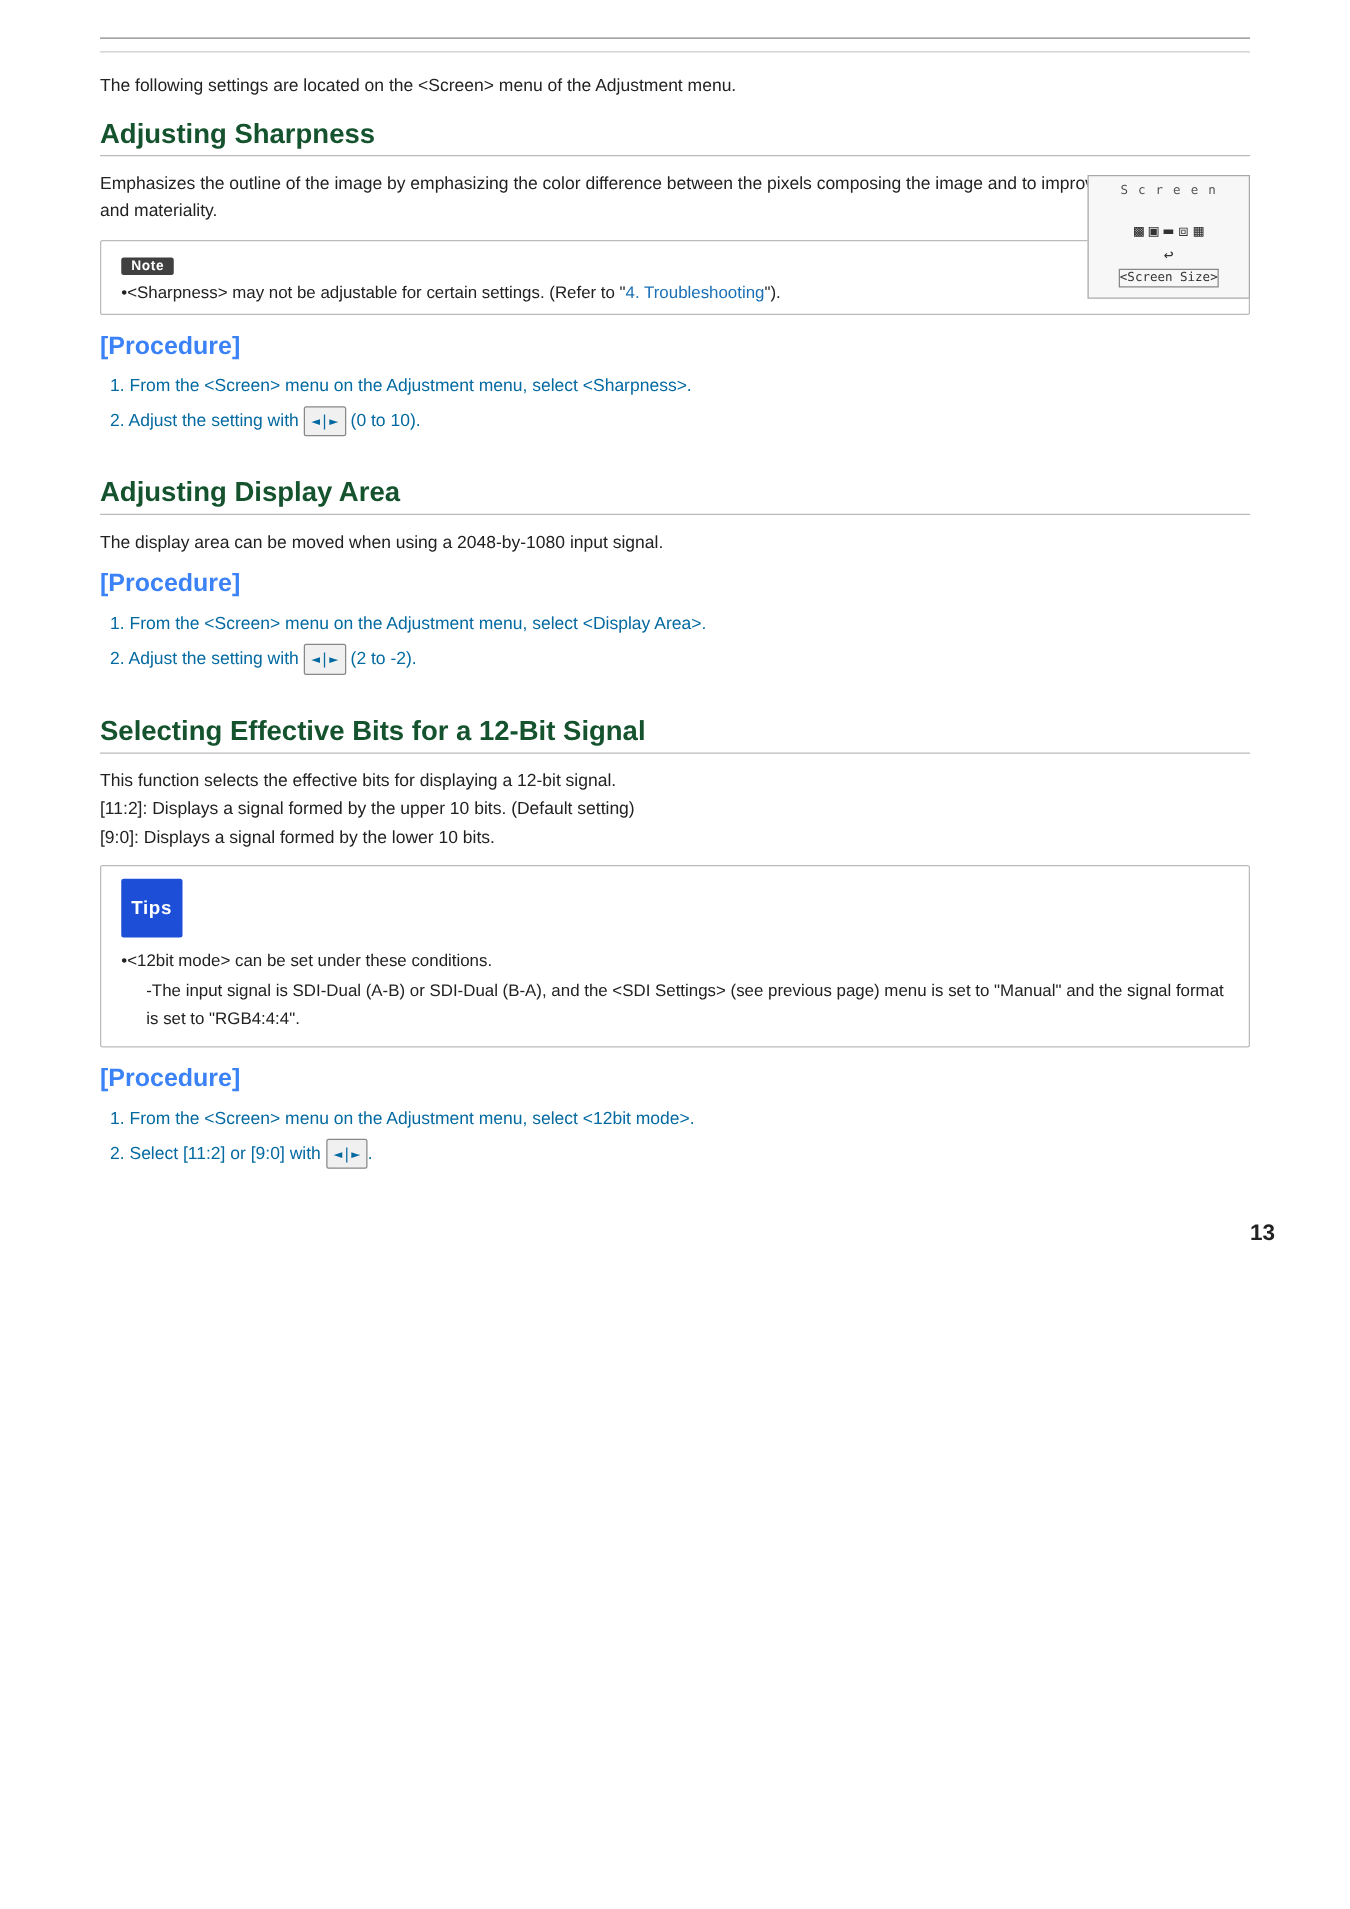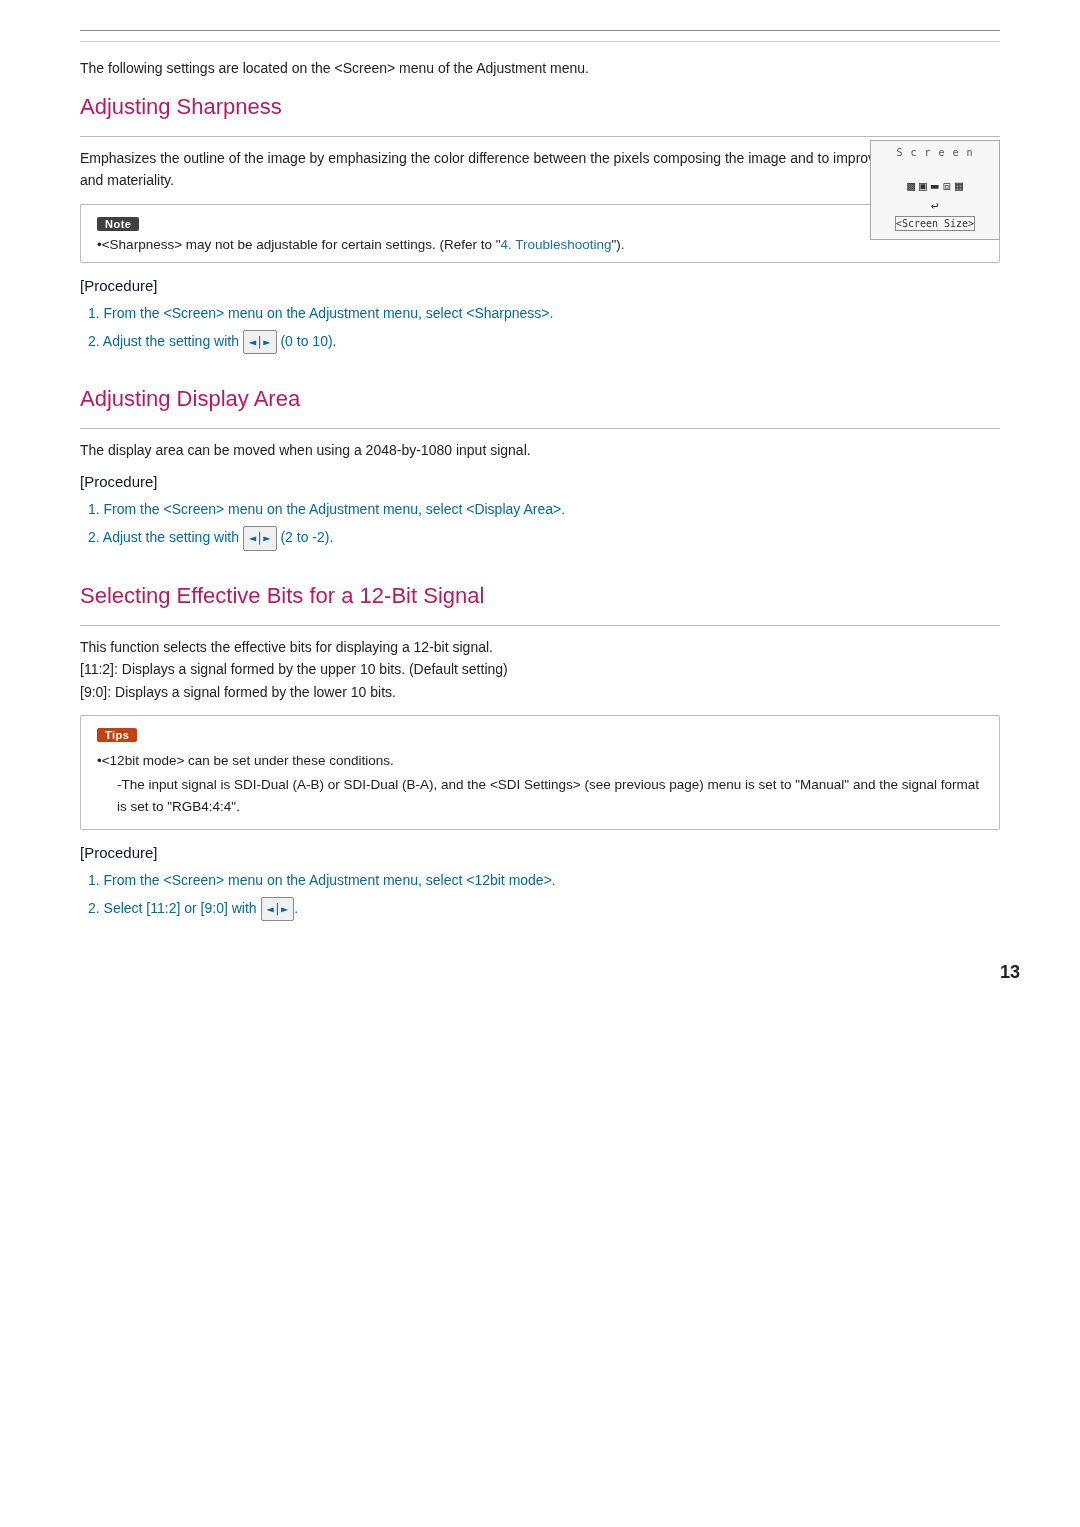--- a/index.html
+++ b/index.html
@@ -27,25 +27,25 @@
     .intro-text {
       font-size: 14px;
       color: #222;
       margin-bottom: 18px;
     }
     .section {
       margin-bottom: 32px;
     }
     .section-title {
       font-size: 22px;
-      font-weight: normal;
-      color: #be185d;
+      font-weight: bold;
+      color: #14532d;
       margin-bottom: 10px;
       border-bottom: 1.5px solid #bbb;
-      padding-bottom: 16px;
+      padding-bottom: 4px;
     }
     .section-body {
       font-size: 14px;
       line-height: 1.6;
       color: #222;
       margin-bottom: 10px;
     }
     .note-box {
       border: 1.5px solid #bbb;
       border-radius: 2px;
@@ -59,41 +59,41 @@
       color: #fff;
       font-size: 11px;
       font-weight: bold;
       padding: 1px 8px;
       border-radius: 2px;
       margin-bottom: 6px;
       letter-spacing: 0.5px;
     }
     .tips-label {
       display: inline-block;
-      background: #c2410c;
+      background: #1d4ed8;
       color: #fff;
-      font-size: 11px;
-      font-weight: bold;
-      padding: 1px 8px;
+      font-size: 15px;
+      font-weight: bold;
+      padding: 15px 8px;
       border-radius: 2px;
       margin-bottom: 6px;
       letter-spacing: 0.5px;
     }
     .note-text {
       font-size: 13.5px;
       color: #222;
     }
     .note-text a {
       color: #1a6fb5;
       text-decoration: none;
     }
     .procedure-title {
-      font-size: 15px;
-      font-weight: normal;
-      color: #0f172a;
+      font-size: 20px;
+      font-weight: bold;
+      color: #3b82f6;
       margin: 12px 0 8px 0;
     }
     .procedure-step {
       font-size: 14px;
       color: #0369a1;
       margin: 4px 0 4px 8px;
       line-height: 1.7;
     }
     .btn-icon {
       display: inline-block;

